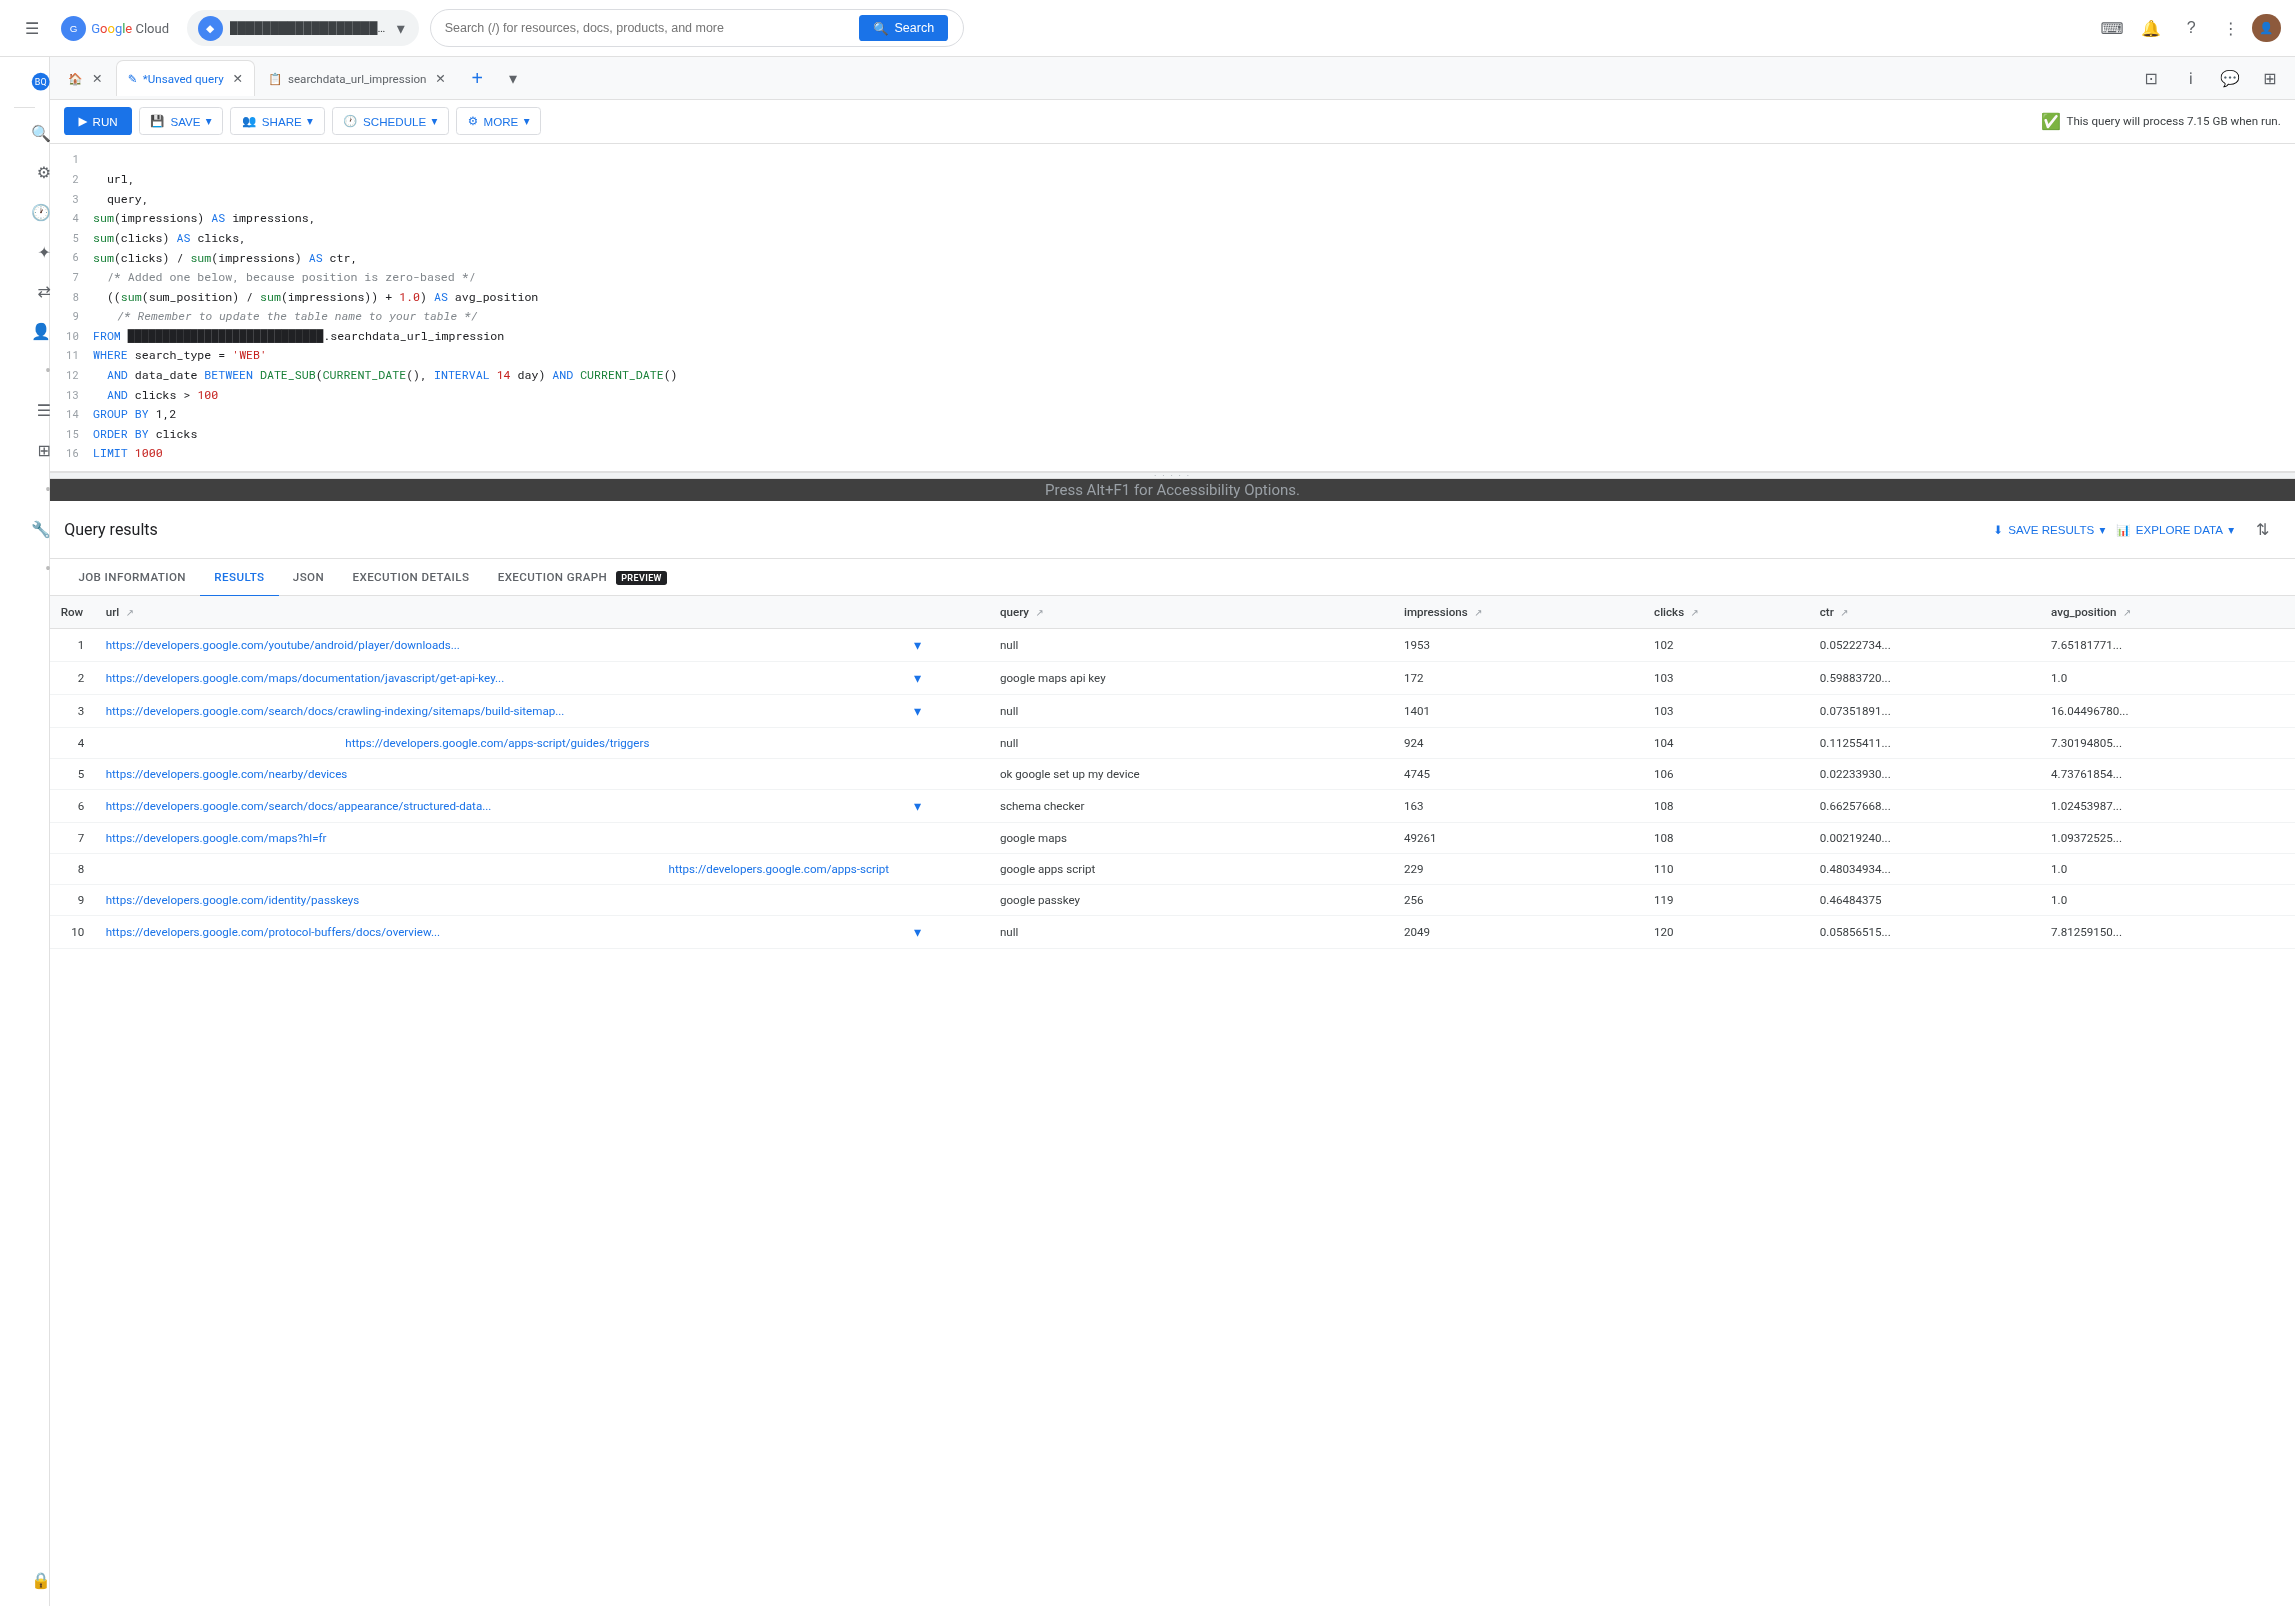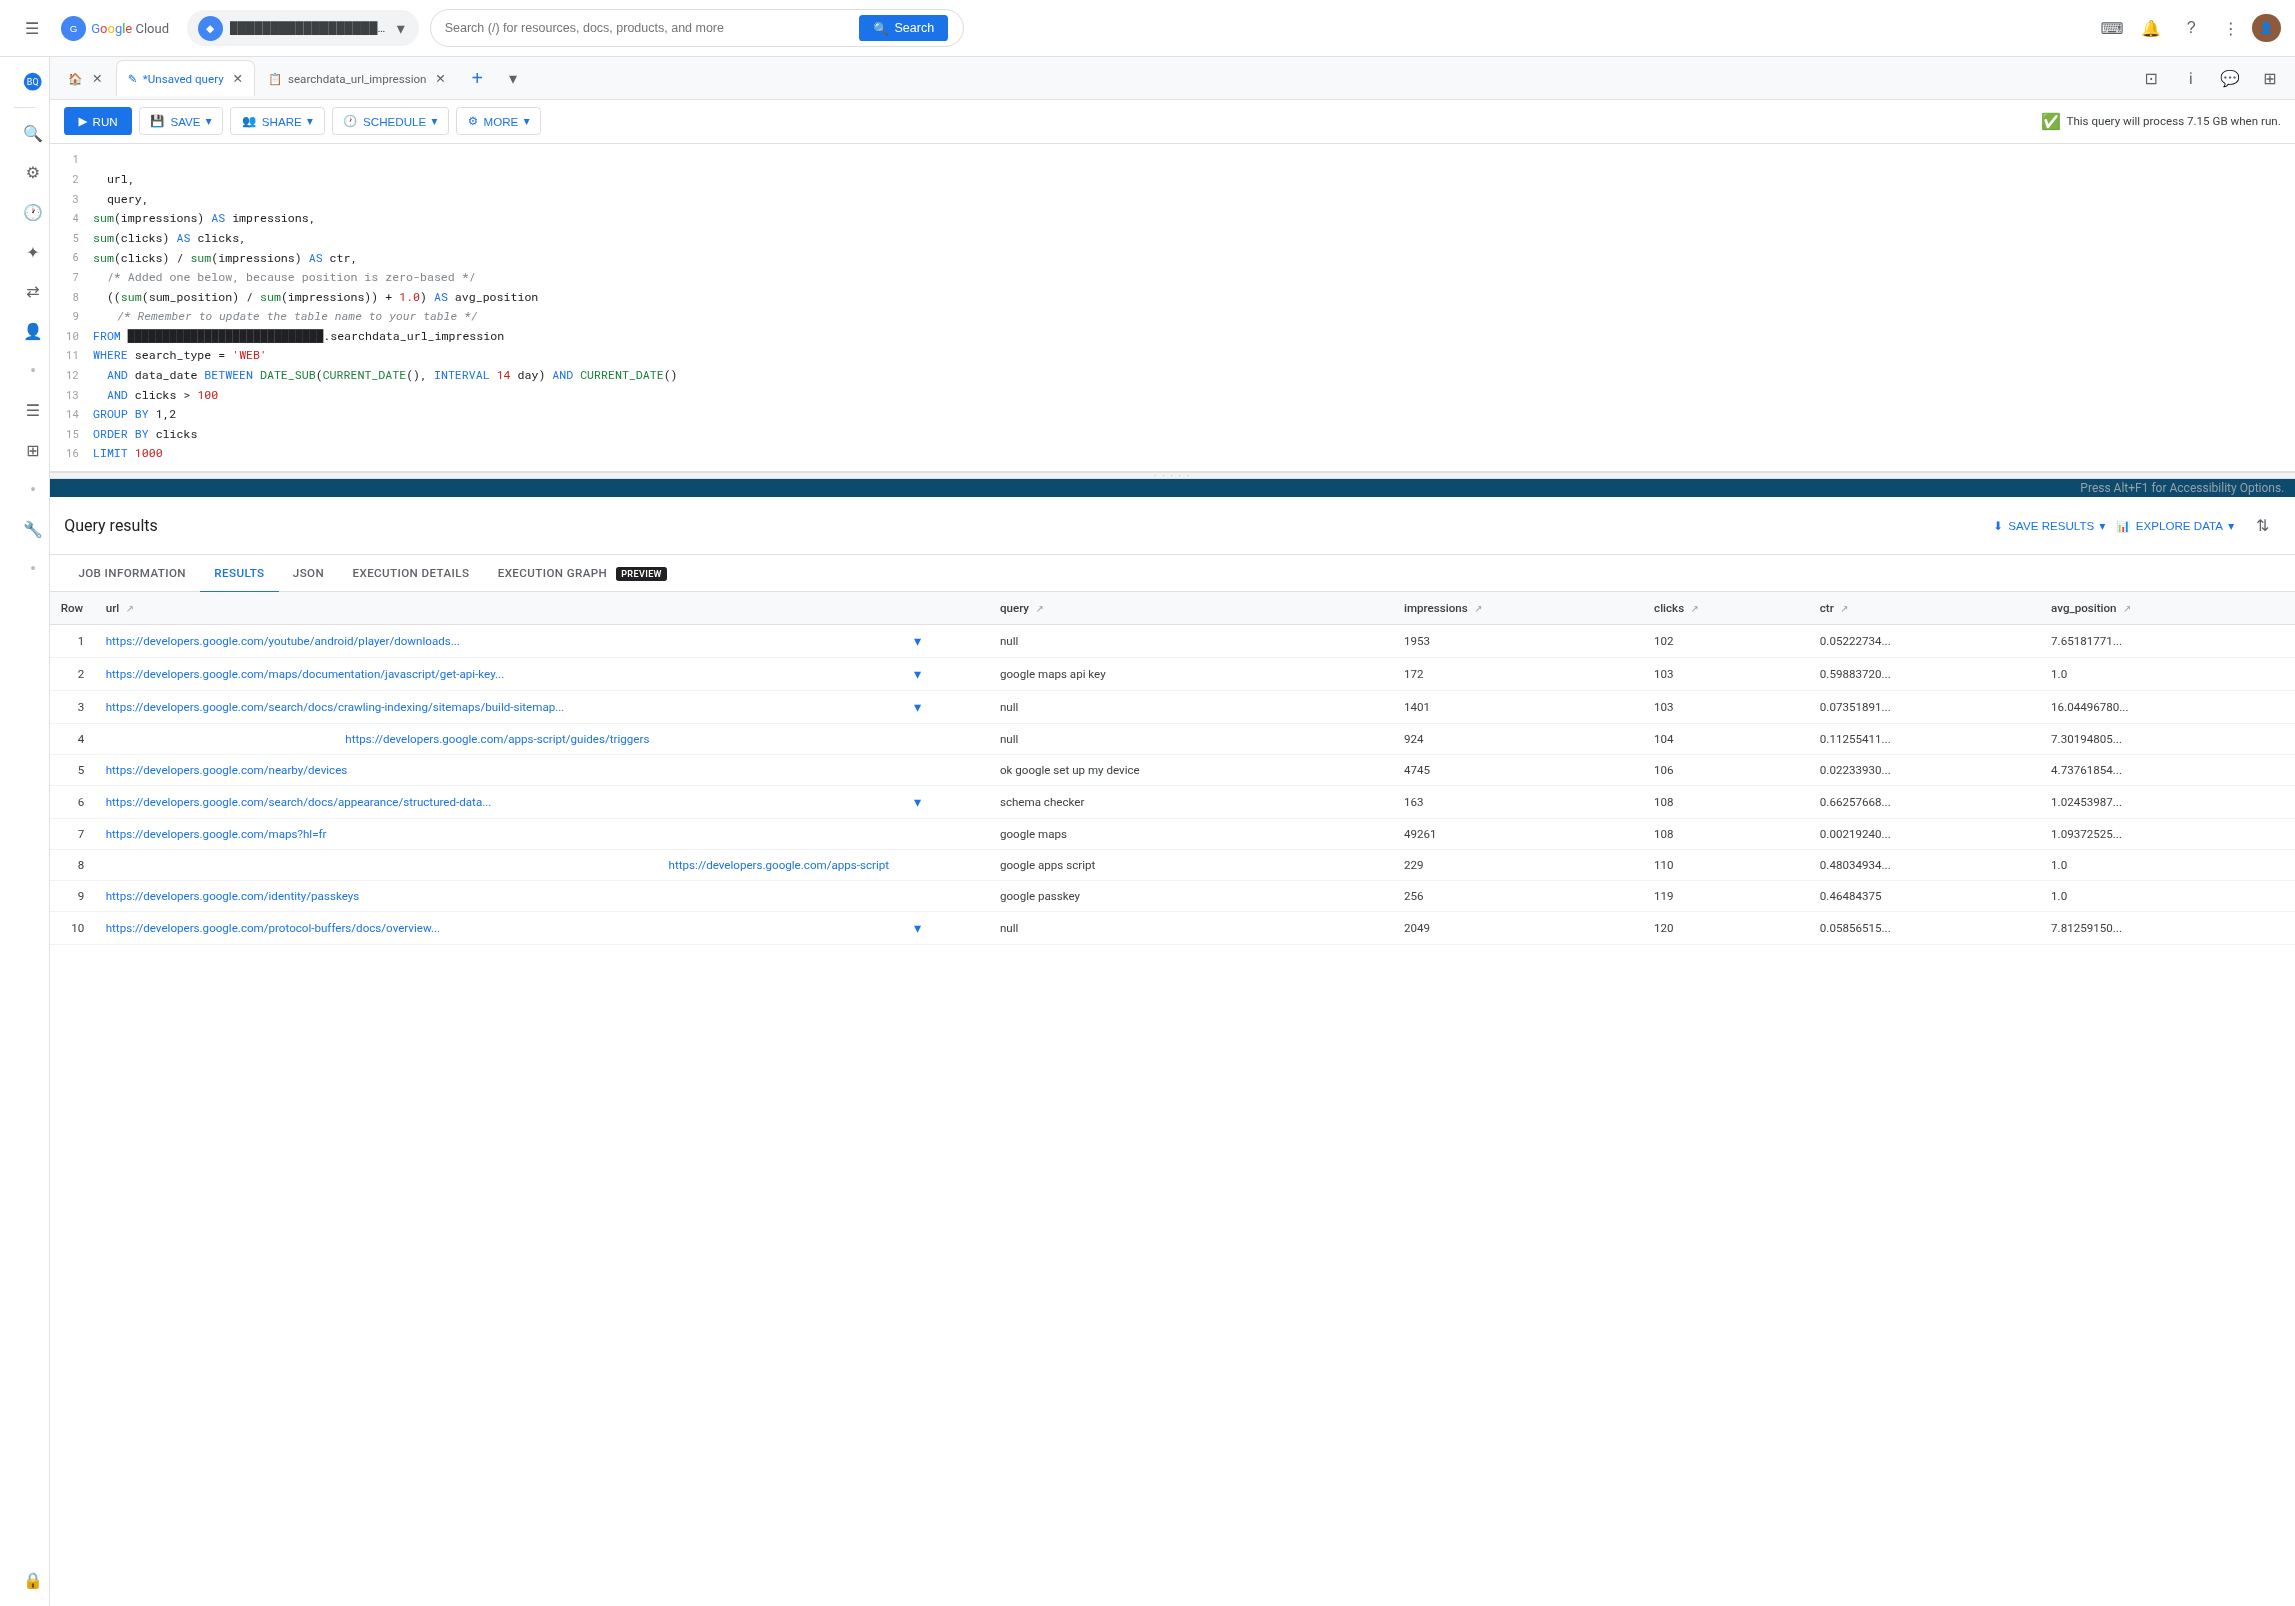--- a/index.html
+++ b/index.html
@@ -54,21 +54,21 @@
     .main-layout { display: flex; height: calc(100vh - 57px); }
 
     
     .left-sidebar {
       width: 50px; background: #fff; border-right: 0.9px solid #e0e0e0;
       display: flex; flex-direction: column; align-items: center;
       padding: 7.1px 0; gap: 3.6px; z-index: 5;
     }
     .sidebar-icon {
       width: 36px; height: 36px; border-radius: 50%; display: flex;
-      align-items: center; justify-content: center; cursor: pointer;
+      align-items: center; justify-content: flex-end; cursor: pointer;
       color: #5f6368; font-size: 16px; margin-left: 17px;
     }
     .sidebar-icon.active { color: #1a73e8; }
     .sidebar-divider { width: 21.4px; height: 0.9px; background: #e0e0e0; margin: 3.6px 0; }
 
     
     .content-area { flex: 1; display: flex; flex-direction: column; overflow: hidden; }
 
     
     .tab-bar {
@@ -127,22 +127,22 @@
     .line-code { flex: 1; white-space: pre; color: #202124; }
 
     
     .resize-handle {
       height: 7.1px; background: #f1f3f4; border-top: 0.9px solid #e0e0e0;
       border-bottom: 0.9px solid #e0e0e0; cursor: row-resize;
       display: flex; align-items: center; justify-content: center;
     }
     .resize-dots { color: #9aa0a6; font-size: 9px; letter-spacing: 1.8px; }
     .accessibility-hint {
-      text-align: right; padding: 1.8px 10.7px; font-size: 12px; color: #9aa0a6;
-      background: #0c4a6e;
+      text-align: center; padding: 1.8px 10.7px; font-size: 15px; color: #9aa0a6;
+      background: #404040;
     }
 
     
     .results-panel { flex: 1; display: flex; flex-direction: column; overflow: hidden; }
     .results-header {
       display: flex; align-items: center; padding: 10.7px 14.2px;
       border-bottom: 0.9px solid #e0e0e0; gap: 14.2px; justify-content: space-between;
     }
     .results-title { font-size: 16px; font-weight: 400; color: #202124; }
     .results-actions { margin-left: auto; display: flex; align-items: center; gap: 10.7px; }

